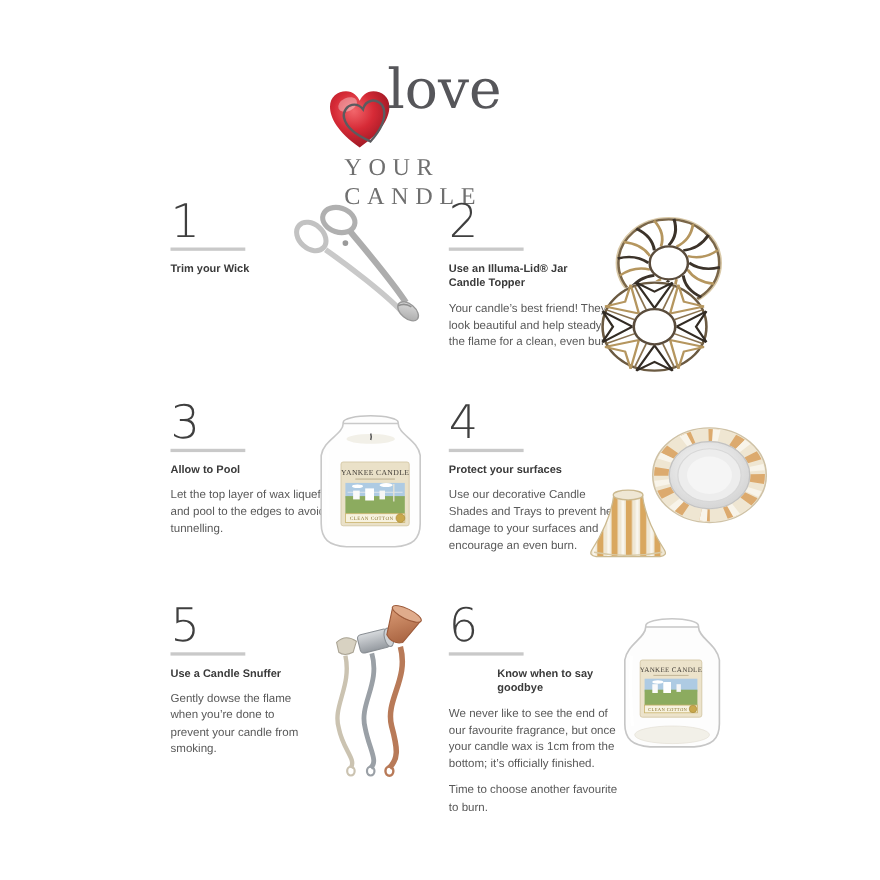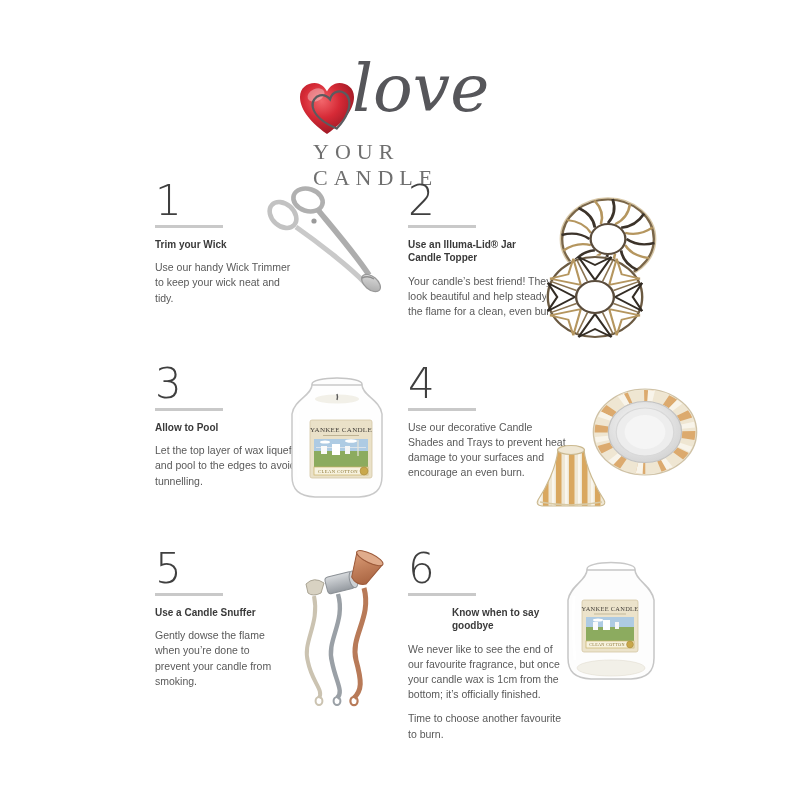--- a/index.html
+++ b/index.html
@@ -3,21 +3,21 @@
 <meta charset="utf-8">
 <style>
   html,body{margin:0;padding:0;background:#fff;}
   body{width:800px;height:800px;position:relative;overflow:hidden;
        font-family:"Liberation Sans",sans-serif;color:#595959;}
   .page{position:absolute;inset:0;background:#ffffff;}
 
   
   .logo-heart{position:absolute;left:296px;top:80px;width:64px;height:60px;}
   .logo-word{position:absolute;left:352px;top:56px;font-family:"DejaVu Serif",serif;
-             font-style:italic;font-size:66px;line-height:1;color:#56565a;}
+             font-size:50px;line-height:1;color:#56565a;}
   .logo-tagline{position:absolute;left:313px;top:139px;width:200px;text-align:left;
                 font-family:"Liberation Serif",serif;font-size:22px;letter-spacing:6px;
                 color:#6f6f6f;}
 
   
   .cell{position:absolute;}
   .num{font-size:42px;font-weight:100;line-height:0.8;color:#3f3f3f;
        font-family:"DejaVu Sans",sans-serif;}
   .rule{width:68px;height:3px;background:#c9c9c9;margin-top:7px;}
   .title{font-size:10px;font-weight:bold;color:#3a3a3a;margin-top:10px;line-height:1.35;}
@@ -60,21 +60,20 @@
     <ellipse cx="20" cy="15" rx="9" ry="6" fill="#ffffff" opacity="0.35" transform="rotate(-25 20 15)"></ellipse>
     <path d="M32 47 C18 37 13 28 13 21 C13 15 18 11 22.5 11 C27 11 30 14 31.5 17 C33 14 36 11 40.5 11 C45 11 50 15 50 21 C50 28 46 37 32 47 Z" fill="none" stroke="#5b5b5f" stroke-width="2.2" transform="translate(5 2) rotate(-12 32 29)"></path>
   </svg>
   <div class="logo-word">love</div>
   <div class="logo-tagline">YOUR CANDLE</div>
 
   <div class="cell c1">
     <div class="num">1</div>
     <div class="rule"></div>
     <div class="title">Trim your Wick</div>
-    <p>Use our handy Wick Trimmer to keep your wick neat and tidy.</p>
   </div>
   <svg class="illus i1" width="130" height="128" viewBox="0 0 130 128">
     <defs>
       <linearGradient id="metalGrad" x1="0" y1="0" x2="1" y2="1">
         <stop offset="0%" stop-color="#e2e2e2"></stop>
           <stop offset="100%" stop-color="#a5a5a5"></stop>
       </linearGradient>
     </defs>
     <g fill="none">
       <ellipse cx="46" cy="17" rx="15" ry="11" stroke="#b0b0b0" stroke-width="4.6" transform="rotate(18 46 17)"></ellipse>
@@ -186,20 +185,21 @@
         <text x="53" y="97" text-anchor="middle" font-family="Liberation Serif,serif" font-size="4.6" fill="#8a7430" letter-spacing="0.4">CLEAN COTTON</text>
         <circle cx="79" cy="95" r="4" fill="#c9a84c" stroke="#a8893a" stroke-width="0.6"></circle>
       </g>
       <path d="M13 34 Q11 70 14 104" stroke="#ffffff" stroke-width="3" opacity="0.7" fill="none"></path>
     </g>
   </svg>
 
   <div class="cell c4">
     <div class="num">4</div>
     <div class="rule"></div>
+    <div class="title">Protect your surfaces</div>
     <p>Use our decorative Candle Shades and Trays to prevent heat damage to your surfaces and encourage an even burn.</p>
   </div>
   <svg class="illus i4" width="172" height="126" viewBox="0 0 172 126">
     <defs>
       <radialGradient id="silverGrad" cx="45%" cy="40%" r="70%">
         <stop offset="0%" stop-color="#fbfbfb"></stop>
           <stop offset="100%" stop-color="#cfcfcf"></stop>
       </radialGradient>
       <pattern id="mosaicStripes" width="13" height="13" patternUnits="userSpaceOnUse">
         <rect width="13" height="13" fill="#efe7d4"></rect>

